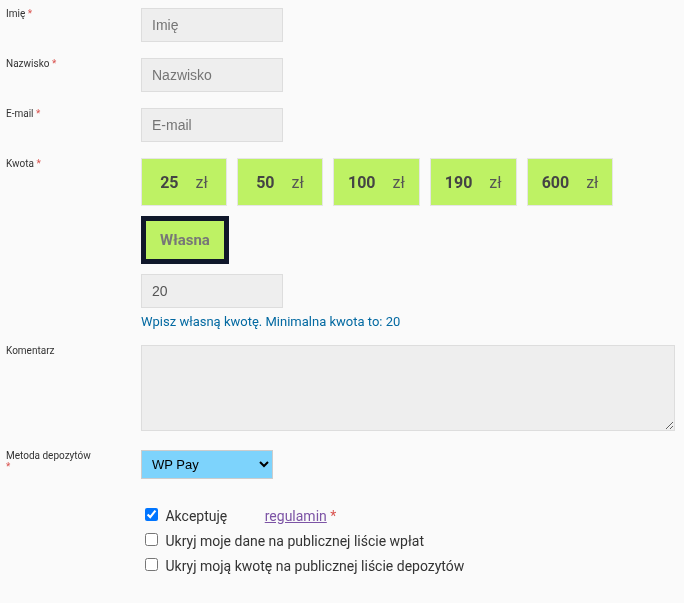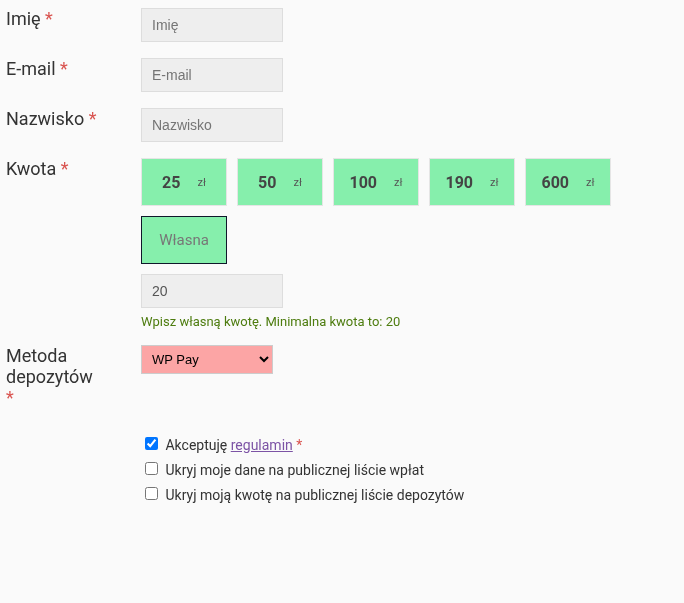--- a/index.html
+++ b/index.html
@@ -20,21 +20,21 @@
   }
   .form-table td {
     vertical-align: top;
     padding: 8px 6px;
   }
   .label-cell {
     width: 135px;
     color: #333;
     padding-left: 14px;
     padding-top: 12px;
-    font-size: 18px;
+    font-size: 10px;
   }
   .required { color: #d9534f; }
   .input-cell {
     padding-top: 6px;
   }
   input[type="text"], input[type="email"] {
     width: 142px;
     padding: 8px 10px;
     border: 1px solid #ddd;
     background: #eee;
@@ -42,103 +42,103 @@
     color: #555;
   }
   .amount-buttons {
     display: flex;
     flex-wrap: wrap;
     gap: 10px;
     margin-bottom: 10px;
   }
   .amount-btn {
     border: 1px solid #e5e5e5;
-    background: #86efac;
+    background: #bef264;
     min-width: 86px;
     height: 48px;
     display: inline-flex;
     align-items: center;
     justify-content: center;
     color: #444;
     cursor: pointer;
     font-size: 15px;
     padding: 0 14px;
   }
   .amount-btn strong { font-weight: 700; font-size: 16px; }
-  .amount-btn .curr { font-size: 11px; margin-left: 17px; color: #555; }
+  .amount-btn .curr { font-size: 16px; margin-left: 17px; color: #555; }
   .amount-btn.custom {
-    border: 1px solid #0f172a;
+    border: 5px solid #0f172a;
     color: #777;
-    font-weight: 400;
+    font-weight: 700;
     font-size: 15px;
   }
   .custom-amount-input {
     width: 142px;
     padding: 8px 10px;
     border: 1px solid #ddd;
     background: #eee;
     font-size: 14px;
     color: #555;
   }
   .helper-text {
     font-size: 13px;
-    color: #4d7c0f;
+    color: #0369a1;
     margin-top: 6px;
   }
   textarea {
     width: 534px;
     height: 86px;
     background: #eee;
     border: 1px solid #ddd;
     resize: both;
     font-size: 14px;
     padding: 6px;
   }
   select {
     width: 132px;
     padding: 5px 6px;
     border: 1px solid #ccc;
-    background: #fca5a5;
+    background: #7dd3fc;
     font-size: 13px;
   }
   .check-row {
     font-size: 14px;
     color: #333;
     margin-bottom: 6px;
   }
   .check-row input { margin-right: 4px; }
-  .terms-link { color: #7c53a5; text-decoration: underline; }
+  .terms-link { color: #7c53a5; text-decoration: underline; margin-left: 34px; }
 </style>
 </head>
 <body>
 
 <table class="form-table">
   <tbody>
       <tr>
     <td class="label-cell">
       <span>Imię</span> <span class="required">*</span>
     </td>
     <td class="input-cell">
       <input type="text" placeholder="Imię" style="">
     </td>
   </tr>
   <tr>
     <td class="label-cell">
+      <span>Nazwisko</span> <span class="required">*</span>
+    </td>
+    <td class="input-cell">
+      <input type="text" placeholder="Nazwisko" style="">
+    </td>
+  </tr>
+  <tr>
+    <td class="label-cell">
       <span>E-mail</span> <span class="required">*</span>
     </td>
     <td class="input-cell">
       <input type="email" placeholder="E-mail" style="">
-    </td>
-  </tr>
-  <tr>
-    <td class="label-cell">
-      <span>Nazwisko</span> <span class="required">*</span>
-    </td>
-    <td class="input-cell">
-      <input type="text" placeholder="Nazwisko" style="">
     </td>
   </tr>
   <tr>
     <td class="label-cell">
       <span>Kwota</span> <span class="required">*</span>
     </td>
     <td class="input-cell">
       <div class="amount-buttons" id="amount-options">
             <div class="amount-btn">
               <strong>25</strong>
@@ -161,20 +161,28 @@
               <span class="curr">zł</span>
             </div>
           </div>
       <div class="amount-buttons">
         <div class="amount-btn custom">
           <span>Własna</span>
         </div>
       </div>
       <input type="text" class="custom-amount-input" value="20" style="">
       <div class="helper-text">Wpisz własną kwotę. Minimalna kwota to: 20</div>
+    </td>
+  </tr>
+  <tr>
+    <td class="label-cell">
+      <span>Komentarz</span>
+    </td>
+    <td class="input-cell">
+      <textarea style=""></textarea>
     </td>
   </tr>
   <tr>
     <td class="label-cell">
       <span>Metoda depozytów</span><br><span class="required">*</span>
     </td>
     <td class="input-cell">
       <select>
         <option>WP Pay</option>
       </select>

